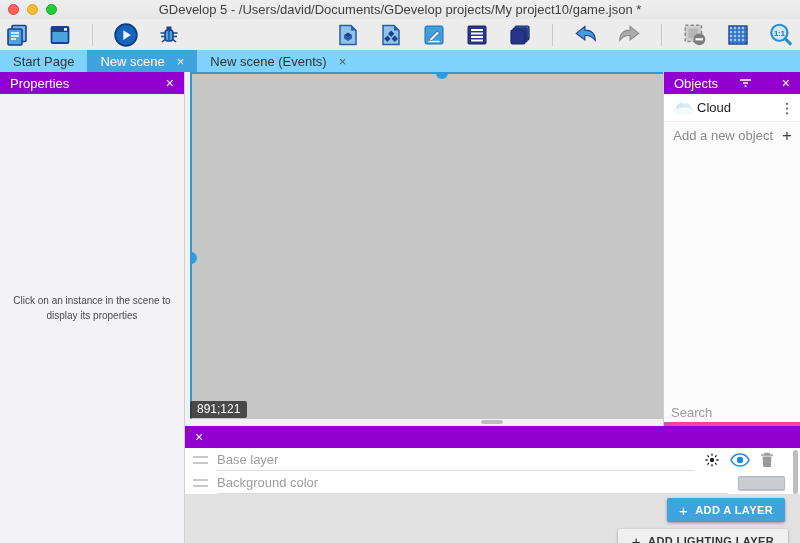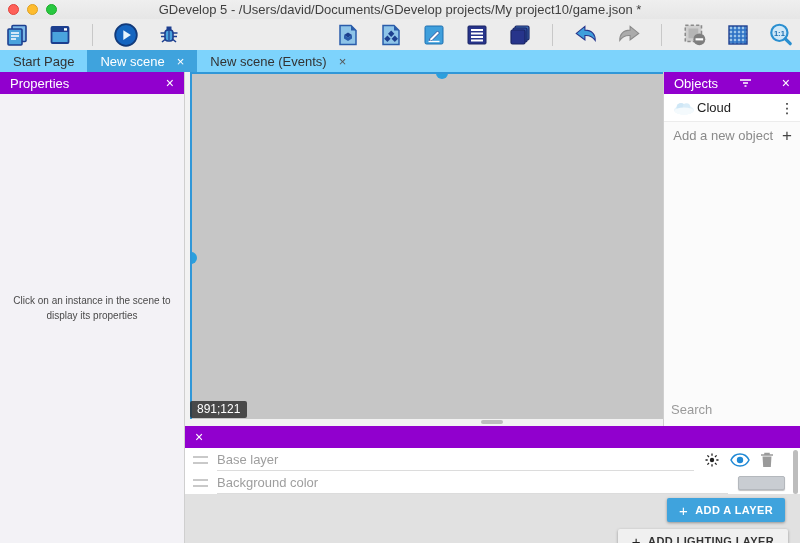--- a/index.html
+++ b/index.html
@@ -51,21 +51,21 @@
   .h-scroll { position:absolute; left:481px; top:420px; width:22px; height:4px; background:#bdbdbd; border-radius:2px; }
 
   
   .objects { position:absolute; left:663px; top:72px; width:137px; height:355px; background:#fbfbfb; border-left:1px solid #cfcfcf; }
   .obj-row { height:28px; display:flex; align-items:center; background:#fff; border-bottom:1px solid #ececec; padding:0 5px 0 7px; cursor:pointer; }
   .obj-thumb { width:26px; height:18px; display:flex; align-items:center; justify-content:center; }
   .obj-name { flex:1; text-align:left; font-size:13px; color:#222; }
   .obj-menu { border:none; background:none; font-size:14px; color:#222; width:16px; cursor:pointer; }
   .add-row { height:26px; display:flex; align-items:center; justify-content:flex-end; gap:9px; padding:0 8px; font-size:13px; color:#8a8a8a; cursor:pointer; }
   .plus-glyph { font-size:17px; color:#444; line-height:1; }
-  .search-row { position:absolute; bottom:0; left:0; right:0; height:25px; display:flex; align-items:flex-start; padding:0 7px; border-bottom:1px solid #ec4899; }
+  .search-row { position:absolute; bottom:0; left:0; right:0; height:25px; display:flex; align-items:center; padding:0 7px; border-bottom:5px solid #ec4899; }
   .search-row input { flex:1; border:none; background:transparent; outline:none; font-size:13px; color:#333; }
   .search-row input::placeholder { color:#9a9a9a; }
 
   
   .layers { position:absolute; left:185px; top:426px; width:615px; height:117px; background:#e1e1e1; overflow:hidden; }
   .layer-row { height:23px; display:flex; align-items:center; background:#fff; padding-left:8px; }
   .drag-handle { width:15px; height:8px; border-top:2px solid #c9c9c9; border-bottom:2px solid #c9c9c9; margin-right:9px; cursor:grab; }
   .layer-field { flex:1; align-self:stretch; display:flex; align-items:center; border-bottom:1px solid #dcdcdc; font-size:13px; color:#9e9e9e; }
   .row-icons { display:flex; align-items:center; gap:10px; margin:0 26px 0 10px; }
   .icon-btn { border:none; background:none; padding:0; cursor:pointer; display:flex; }

